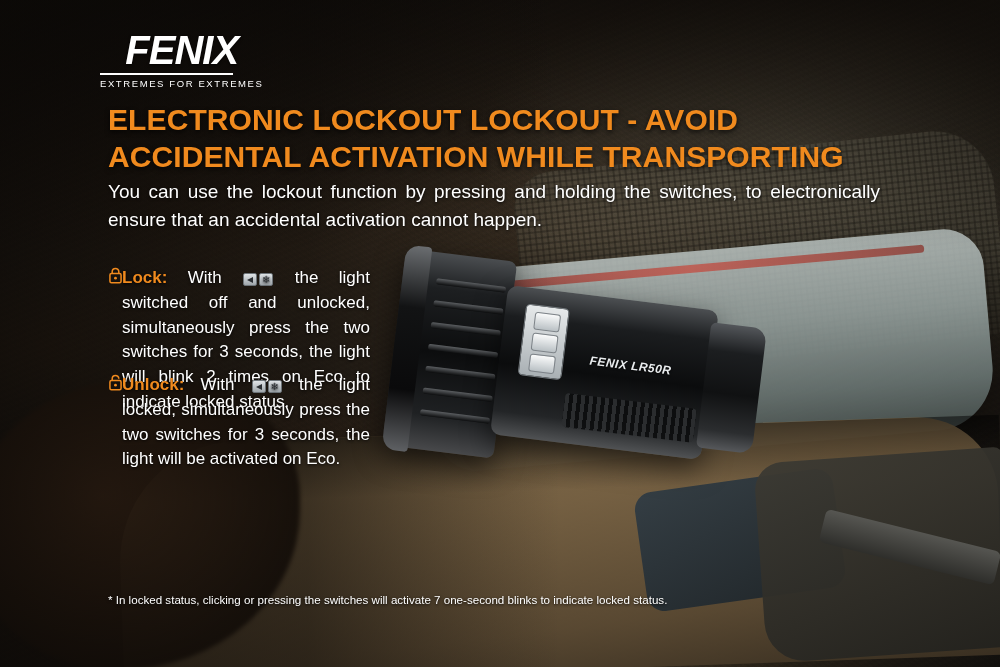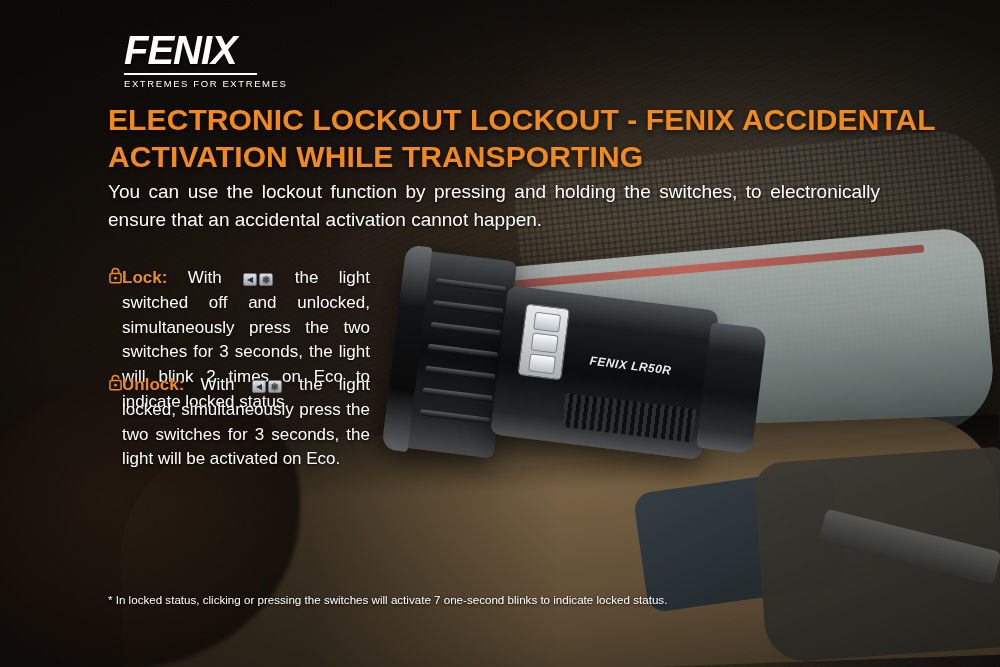--- a/index.html
+++ b/index.html
@@ -113,21 +113,21 @@
     background:linear-gradient(90deg, rgba(10,8,6,0.72) 0%, rgba(10,8,6,0.55) 55%, rgba(10,8,6,0.0) 100%);
   }
   .top-scrim {
     position:absolute; left:0; top:0; width:1000px; height:250px;
     background:linear-gradient(180deg, rgba(10,8,6,0.62) 0%, rgba(10,8,6,0.18) 70%, rgba(10,8,6,0) 100%);
   }
 
   
   .content { position:absolute; inset:0; }
 
-  .logo { position:absolute; left:124px; top:30px; }
+  .logo { position:absolute; left:100px; top:30px;text-align:center; }
   .logo-word {
     font-family:"Liberation Sans", sans-serif;
     font-weight:bold; font-style:italic;
     font-size:40px; letter-spacing:-1px; color:#ffffff;
     line-height:1; text-shadow:0 1px 3px rgba(0,0,0,.8);
   }
   .logo-star {
     position:absolute; right:-4px; top:-6px; width:0; height:0;
     color:#f08a1e; font-size:26px; line-height:1;
   }
@@ -291,21 +291,21 @@
     <div style="position:relative;display:inline-block;">
       <div class="logo-word">FENIX</div>
       <svg class="logo-star" width="26" height="26" viewBox="0 0 24 24" style="position:absolute;right:-12px;top:-8px;">
         <polygon points="12,0 14.2,8.2 22,6.4 15.4,12 22,17.6 14.2,15.8 12,24 9.8,15.8 2,17.6 8.6,12 2,6.4 9.8,8.2" fill="#f08a1e"></polygon>
       </svg>
     </div>
     <div class="logo-rule"></div>
     <div class="logo-tag">EXTREMES FOR EXTREMES</div>
   </div>
 
-  <h1 class="headline">ELECTRONIC LOCKOUT LOCKOUT - FENIX ACCIDENTAL ACTIVATION WHILE TRANSPORTING</h1>
+  <h1 class="headline">ELECTRONIC LOCKOUT LOCKOUT - AVOID ACCIDENTAL ACTIVATION WHILE TRANSPORTING</h1>
 
   <p class="intro">You can use the lockout function by pressing and holding the switches, to electronically ensure that an accidental activation cannot happen.</p>
 
   <div class="item item-lock">
     <svg class="lock-icon" width="15" height="18" viewBox="0 0 15 18">
       <path d="M4 7 V5 a3.5 3.5 0 0 1 7 0 V7" fill="none" stroke="#f08a1e" stroke-width="1.6"></path>
       <rect x="1.6" y="7" width="11.8" height="9.6" rx="1.6" fill="none" stroke="#f08a1e" stroke-width="1.6"></rect>
       <circle cx="7.5" cy="11.8" r="1.5" fill="#f08a1e"></circle>
     </svg>
     <div class="item-body">

